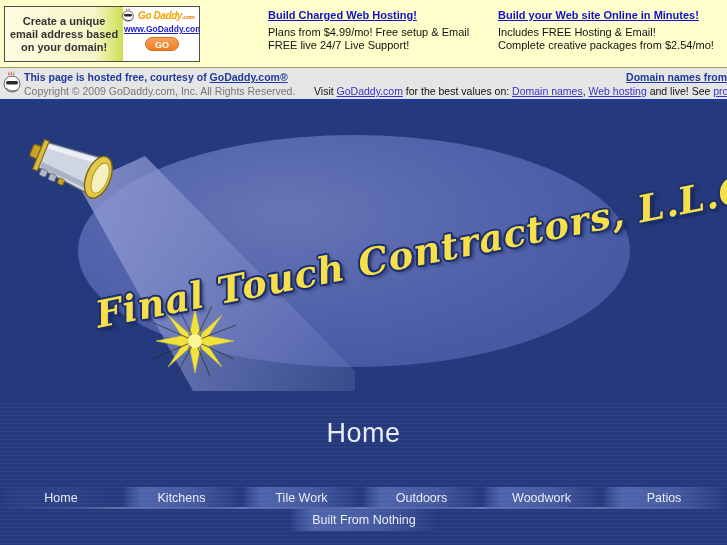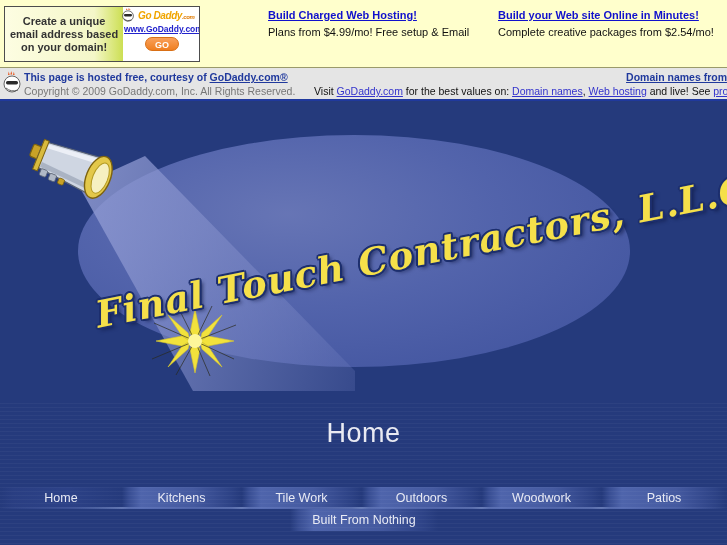--- a/index.html
+++ b/index.html
@@ -192,24 +192,26 @@
           <span style="padding-left:13px">Go Daddy</span><span class="dot">.com</span>
         </div>
         <div class="gd-url">www.GoDaddy.com</div>
         <div class="gd-go">GO</div>
       </div>
     </div>
 
     <div class="adcol c1">
       <div class="hd">Build Charged Web Hosting!</div>
       <div class="ln">Plans from $4.99/mo! Free setup &amp; Email</div>
+      <div class="ln">FREE live 24/7 Live Support!</div>
     </div>
 
     <div class="adcol c2">
       <div class="hd">Build your Web site Online in Minutes!</div>
+      <div class="ln">Includes FREE Hosting &amp; Email!</div>
       <div class="ln">Complete creative packages from $2.54/mo!</div>
     </div>
   </div>
 
   <div class="notice">
     <svg class="notice-mascot" viewBox="0 0 22 24">
       <path d="M6 4 L6.8 0.6 L7.6 4 Z" fill="#e8571f"></path>
       <path d="M8.4 3.6 L9.3 0 L10.2 3.6 Z" fill="#e8571f"></path>
       <path d="M11 4 L11.8 0.7 L12.6 4 Z" fill="#e8571f"></path>
       <ellipse cx="10" cy="13" rx="8" ry="8" fill="#ffffff" stroke="#555" stroke-width=".9"></ellipse>

